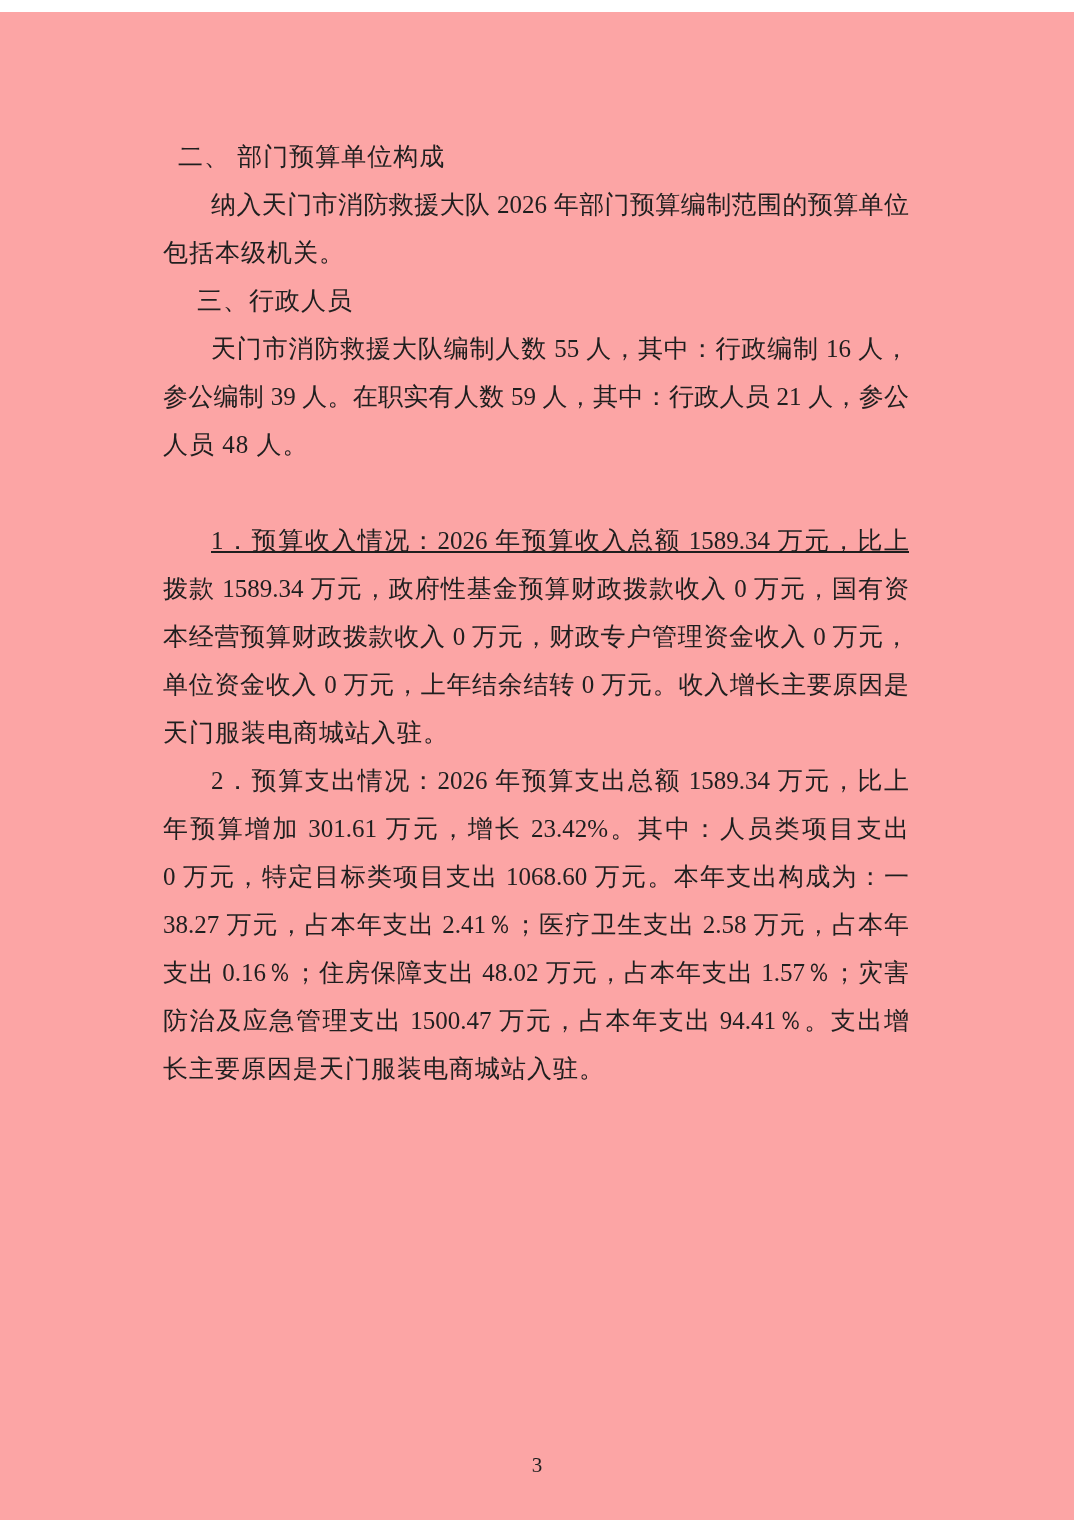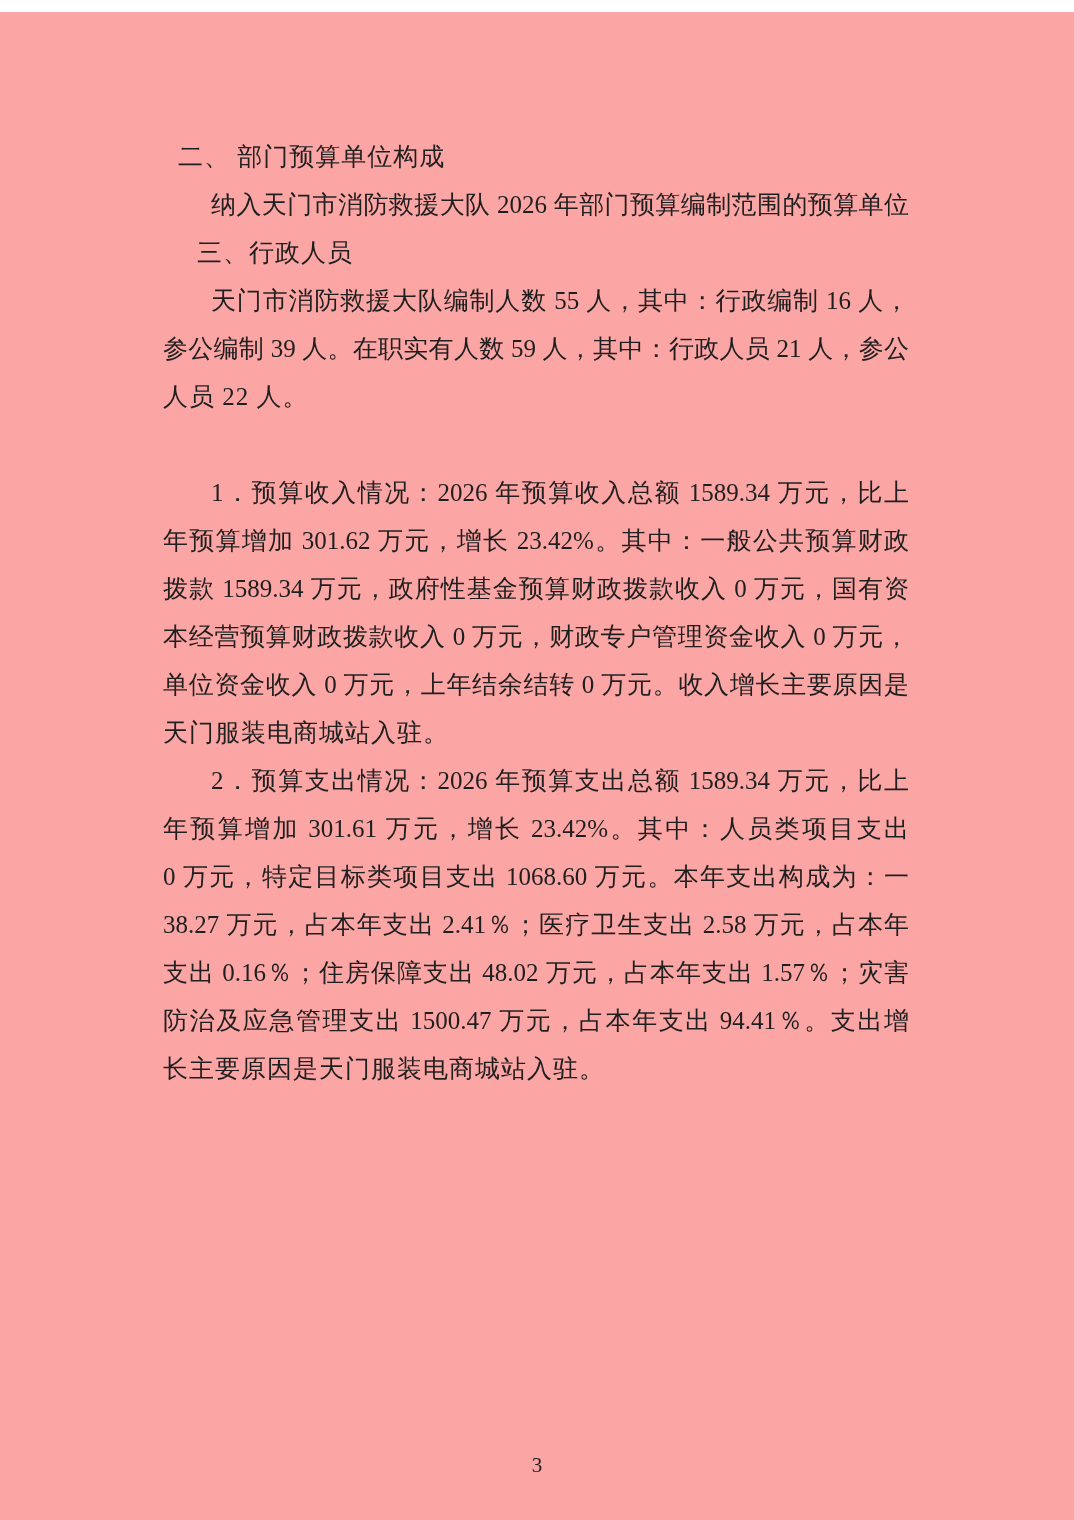--- a/index.html
+++ b/index.html
@@ -64,27 +64,27 @@
   }
 </style>
 </head>
 <body>
 
 <div class="doc-page">
   <div class="doc-body">
 
   <div class="line" style="padding-left: 15px;">二、 部门预算单位构成</div>
       <div class="line justify" style="padding-left: 48px;">纳入天门市消防救援大队 2026 年部门预算编制范围的预算单位</div>
+      <div class="line">包括本级机关。</div>
       <div class="line" style="padding-left: 34px;">三、行政人员</div>
       <div class="line justify" style="padding-left: 48px;">天门市消防救援大队编制人数 55 人，其中：行政编制 16 人，</div>
       <div class="line justify">参公编制 39 人。在职实有人数 59 人，其中：行政人员 21 人，参公</div>
-      <div class="line">人员 22 人。</div>
+      <div class="line">人员 48 人。</div>
       <div class="line blank"></div>
-      <div class="line justify" style="padding-left: 48px;">1．预算收入情况：2026 年预算收入总额 1589.34 万元，比上</div>
-      <div class="line justify">年预算增加 301.62 万元，增长 23.42%。其中：一般公共预算财政</div>
+      <div class="line justify" style="padding-left: 48px; text-decoration: underline;">1．预算收入情况：2026 年预算收入总额 1589.34 万元，比上</div>
       <div class="line justify">拨款 1589.34 万元，政府性基金预算财政拨款收入 0 万元，国有资</div>
       <div class="line justify">本经营预算财政拨款收入 0 万元，财政专户管理资金收入 0 万元，</div>
       <div class="line justify">单位资金收入 0 万元，上年结余结转 0 万元。收入增长主要原因是</div>
       <div class="line">天门服装电商城站入驻。</div>
       <div class="line justify" style="padding-left: 48px;">2．预算支出情况：2026 年预算支出总额 1589.34 万元，比上</div>
       <div class="line justify">年预算增加 301.61 万元，增长 23.42%。其中：人员类项目支出</div>
       <div class="line justify">0 万元，特定目标类项目支出 1068.60 万元。本年支出构成为：一</div>
       <div class="line justify">38.27 万元，占本年支出 2.41％；医疗卫生支出 2.58 万元，占本年</div>
       <div class="line justify">支出 0.16％；住房保障支出 48.02 万元，占本年支出 1.57％；灾害</div>
       <div class="line justify">防治及应急管理支出 1500.47 万元，占本年支出 94.41％。支出增</div>

